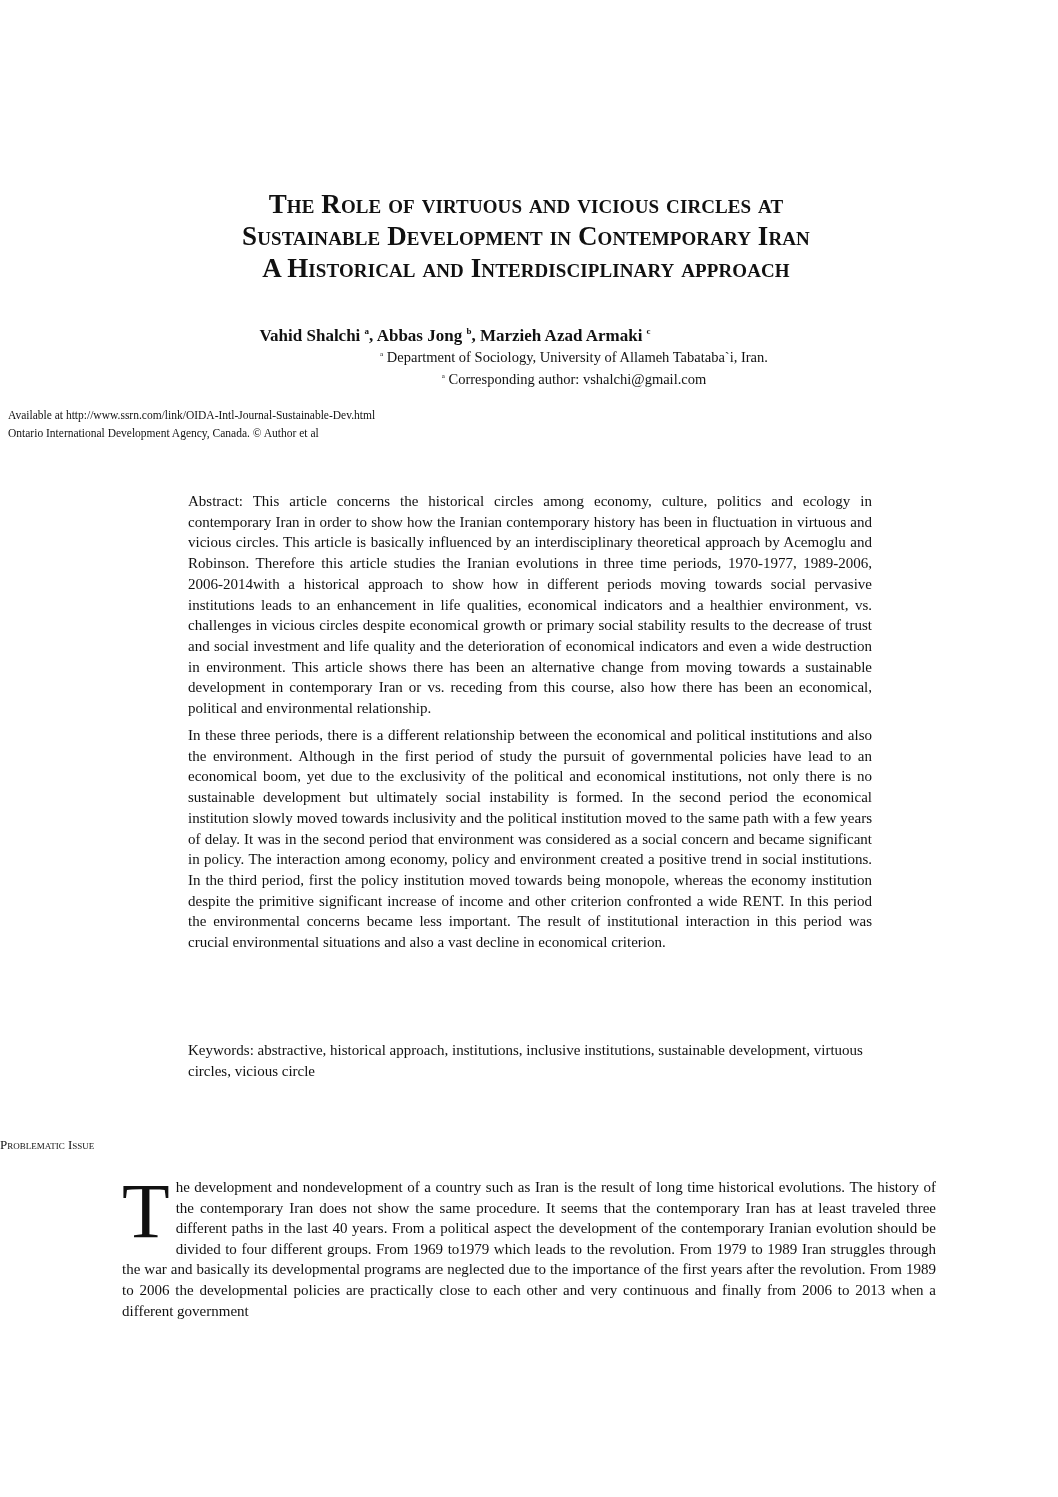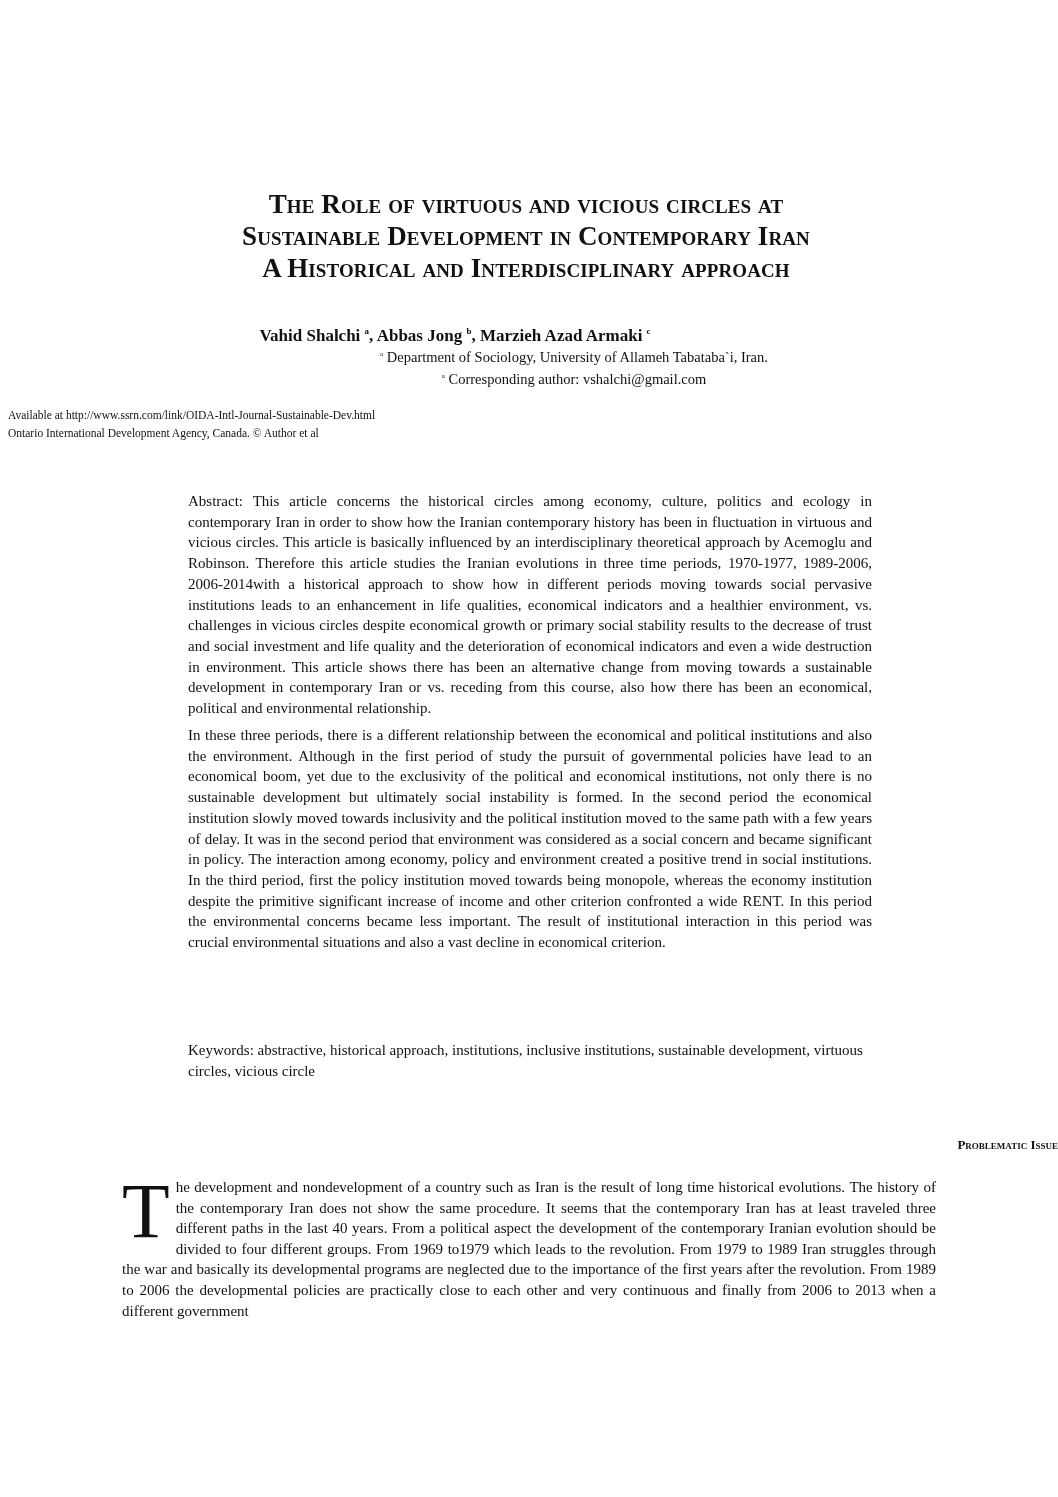--- a/index.html
+++ b/index.html
@@ -30,22 +30,22 @@
   }
   .abstract-block {
     position: absolute; left: 188px; width: 684px; font-size: 15px; line-height: 20.7px;
     text-align: justify;
   }
   .abs1 { top: 491px; }
   .abs2 { top: 717px; margin-top: 8px; }
   .kw { top: 1040px; text-align: left; }
   .abstract-block b { font-weight: normal; }
   .section-heading {
-    position: absolute; top: 1137px; left: 0; width: 1058px; text-align: right;
-    font-weight: bold; font-size: 13px; font-variant: small-caps;
+    position: absolute; top: 1137px; left: 0; width: 1058px; text-align: left;
+    font-weight: normal; font-size: 13px; font-variant: small-caps;
   }
   .body-text {
     position: absolute; top: 1177px; left: 122px; width: 814px;
     font-size: 15px; line-height: 20.6px; text-align: justify;
   }
   .dropcap {
     float: left; font-size: 78px; line-height: 60px; height: 60px;
     margin: 4px 6px 0 0; font-weight: normal;
   }
 </style>

